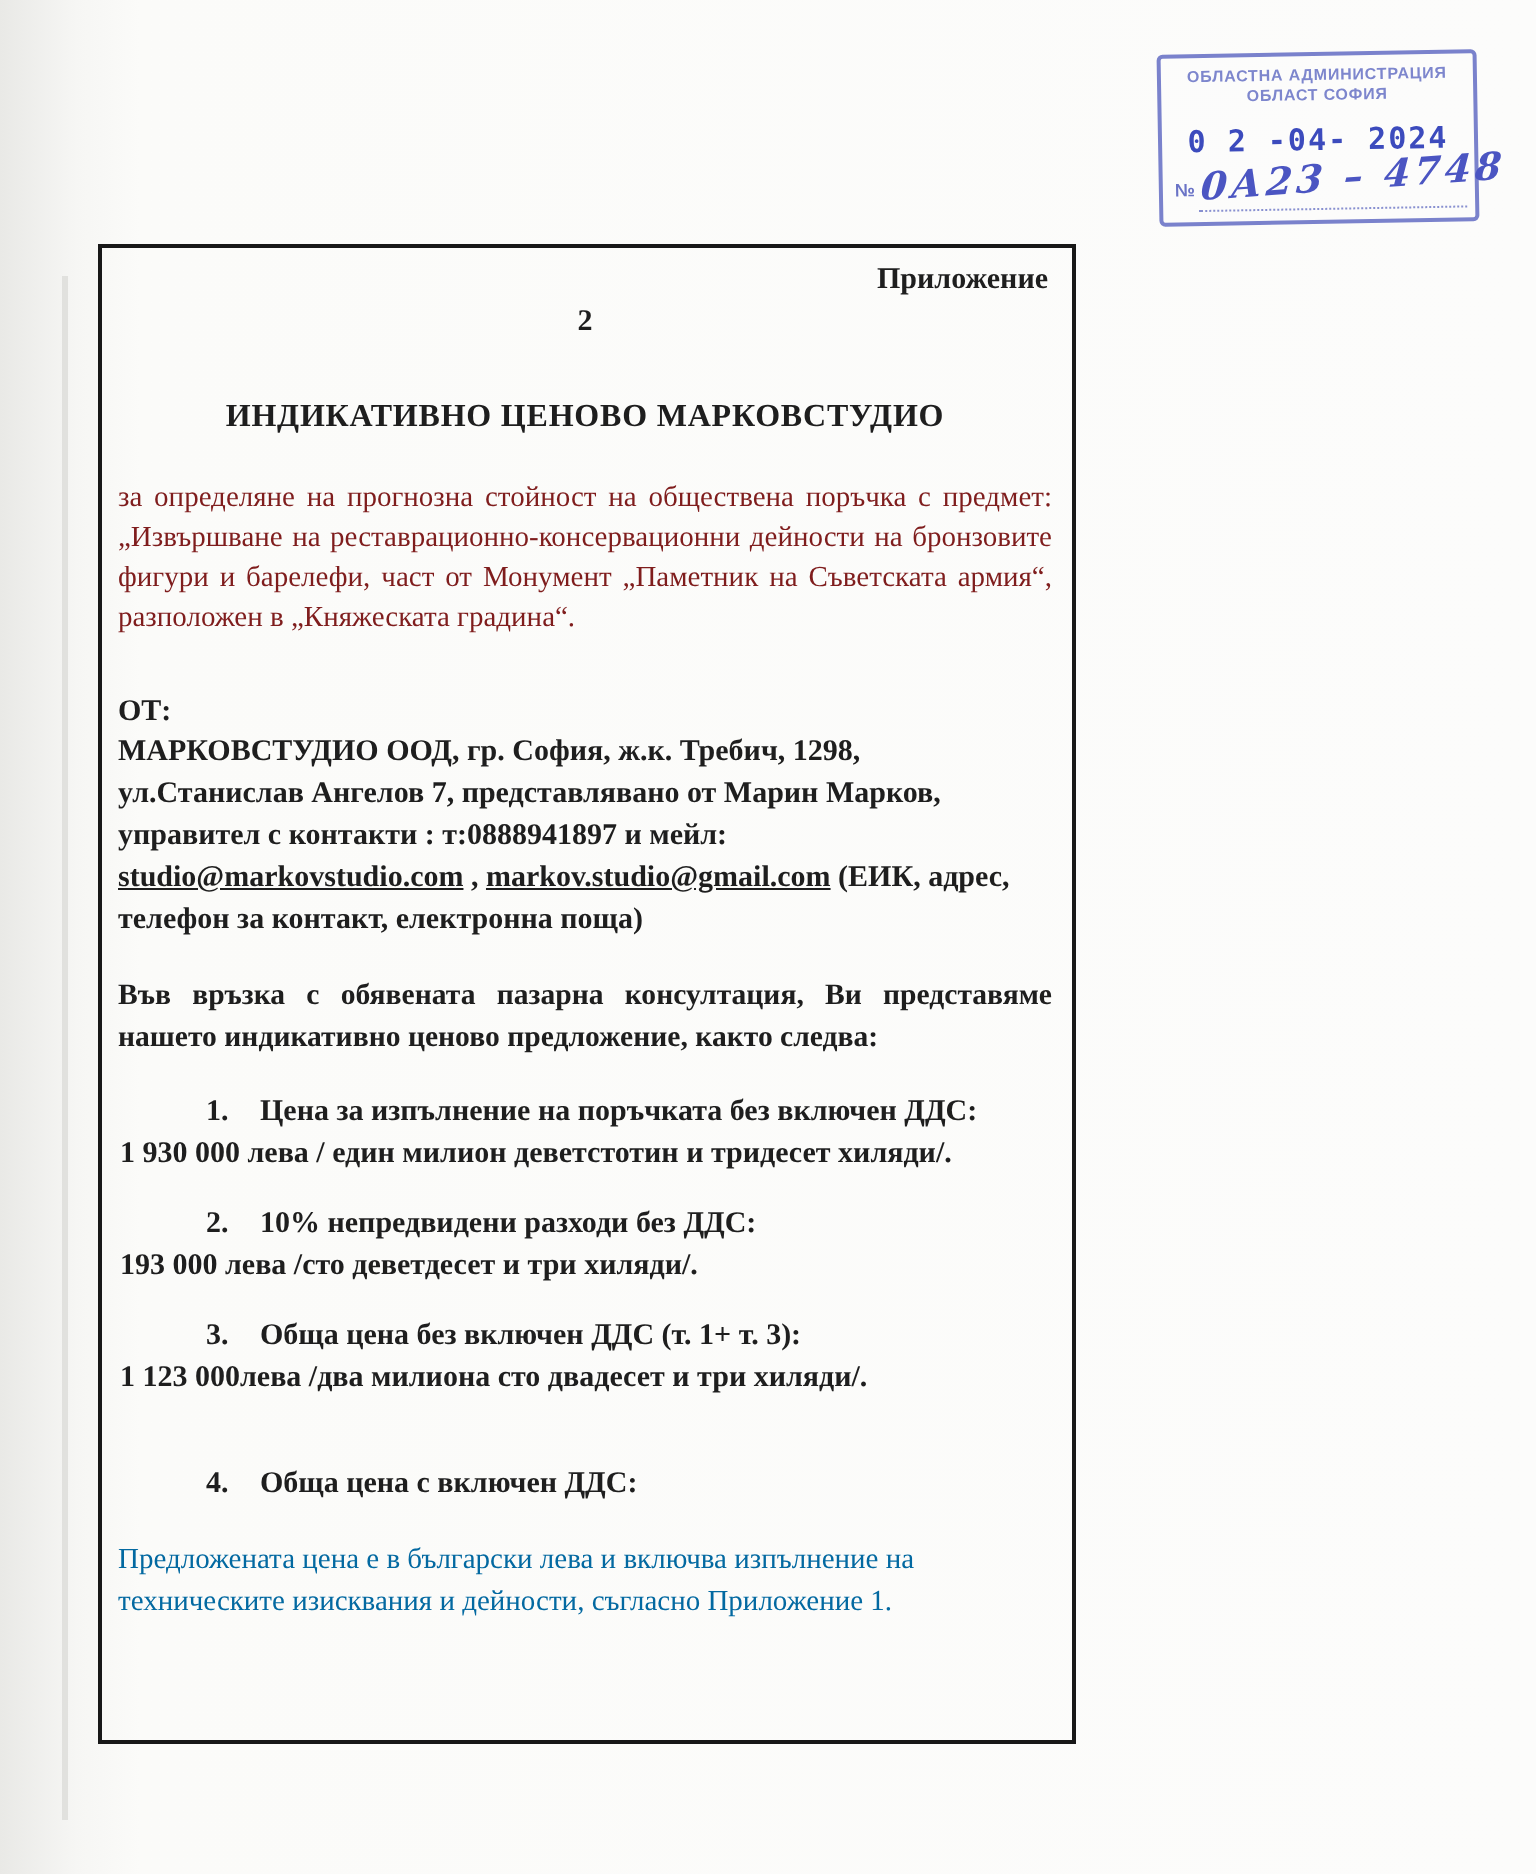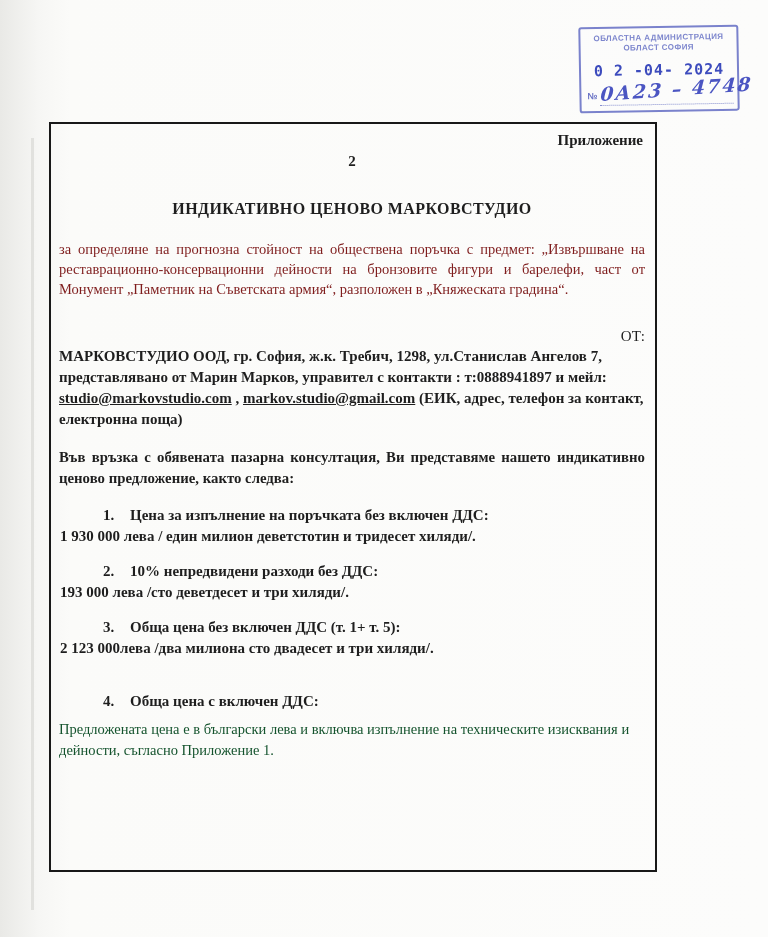--- a/index.html
+++ b/index.html
@@ -71,44 +71,44 @@
     letter-spacing: 2px;
     color: #4b55c2;
     transform: rotate(-3deg) skewX(-8deg);
     transform-origin: left bottom;
     margin-bottom: -4px;
   }
 
   
   .doc-box {
     position: absolute; left: 49px; top: 122px;
-    width: 608px; height: 750px;
+    width: 489px; height: 750px;
     border: 2px solid #181818;
     box-sizing: border-box;
     padding: 6px 10px 12px 8px;
     background: transparent;
   }
   .annex { text-align: right; font-weight: bold; font-size: 15px; margin: 2px 2px 0 0; }
   .page-num { text-align: center; font-weight: bold; font-size: 15px; margin-top: 4px; }
   .title {
     text-align: center; font-weight: bold;
     font-size: 16px; letter-spacing: 0.4px;
     margin: 30px 0 0 0;
   }
   .para { font-size: 14.5px; line-height: 20px; margin: 0; }
   .subject { margin-top: 21px; text-align: justify; color: #7f1d1d; }
-  .from-label { margin-top: 27px; font-weight: normal; font-size: 15px; text-align: right; }
+  .from-label { margin-top: 27px; font-weight: bold; font-size: 15px; }
   .company { font-weight: bold; font-size: 15px; line-height: 21px; margin: 0; }
   .company .email { text-decoration: underline; }
   .intro { margin-top: 17px; font-weight: bold; text-align: justify; line-height: 21px; font-size: 14.8px; }
   .list-item { margin-left: 44px; margin-top: 18px; font-weight: bold; font-size: 15px; }
   .list-item .num { display: inline-block; width: 27px; }
   .price { margin-top: 4px; font-weight: bold; font-size: 15px; margin-left: 1px; }
   .gap-large { margin-top: 36px; }
-  .closing { margin-top: 9px; line-height: 21px; color: #14532d; }
+  .closing { margin-top: 19px; line-height: 21px; color: #0369a1; }
 </style>
 </head>
 <body>
 
 <div class="scan-edge"></div>
 
 <div class="stamp">
   <div class="stamp-org">ОБЛАСТНА АДМИНИСТРАЦИЯ</div>
   <div class="stamp-org">ОБЛАСТ СОФИЯ</div>
   <div class="stamp-date">0 2 -04- 2024</div>
@@ -133,22 +133,22 @@
     <span class="num">1.</span><span>Цена за изпълнение на поръчката без включен ДДС:</span>
   </div>
   <p class="price">1 930 000 лева / един милион деветстотин и тридесет хиляди/.</p>
 
   <div class="list-item">
     <span class="num">2.</span><span>10% непредвидени разходи без ДДС:</span>
   </div>
   <p class="price">193 000 лева /сто деветдесет и три хиляди/.</p>
 
   <div class="list-item">
-    <span class="num">3.</span><span>Обща цена без включен ДДС (т. 1+ т. 5):</span>
+    <span class="num">3.</span><span>Обща цена без включен ДДС (т. 1+ т. 3):</span>
   </div>
-  <p class="price">2 123 000лева /два милиона сто двадесет и три хиляди/.</p>
+  <p class="price">1 123 000лева /два милиона сто двадесет и три хиляди/.</p>
 
   <div class="list-item gap-large">
     <span class="num">4.</span><span>Обща цена с включен ДДС:</span>
   </div>
 
   <p class="para closing">Предложената цена е в български лева и включва изпълнение на техническите изисквания и дейности, съгласно Приложение 1.</p>
 </div>
 
 </body></html>

